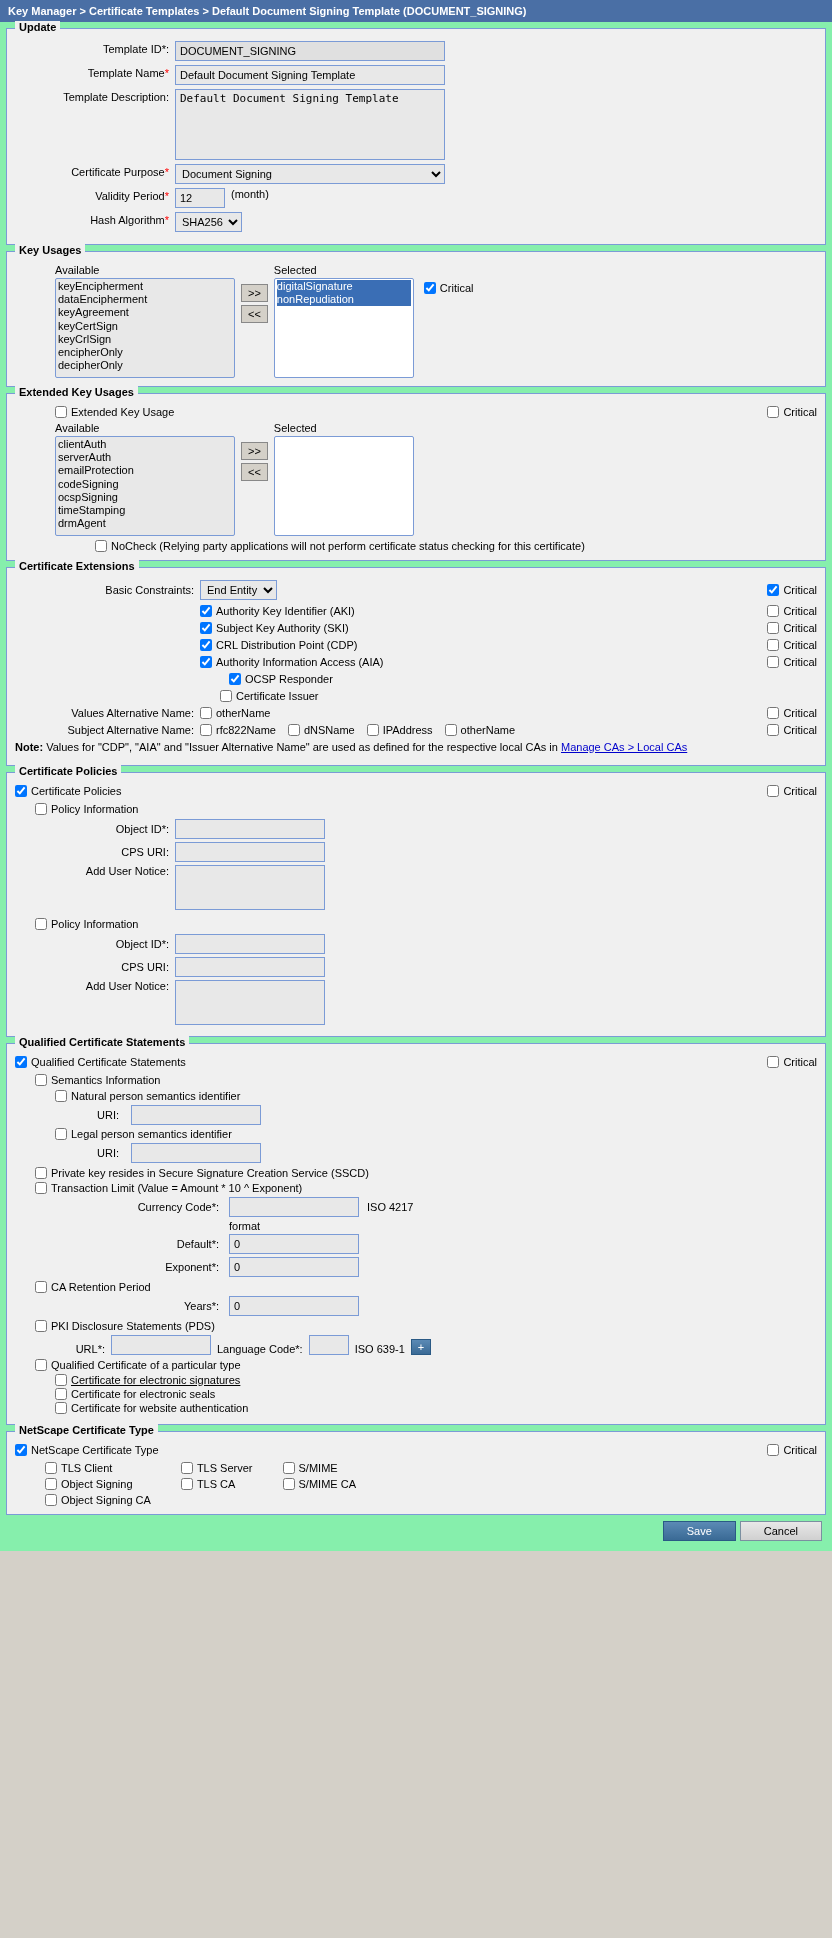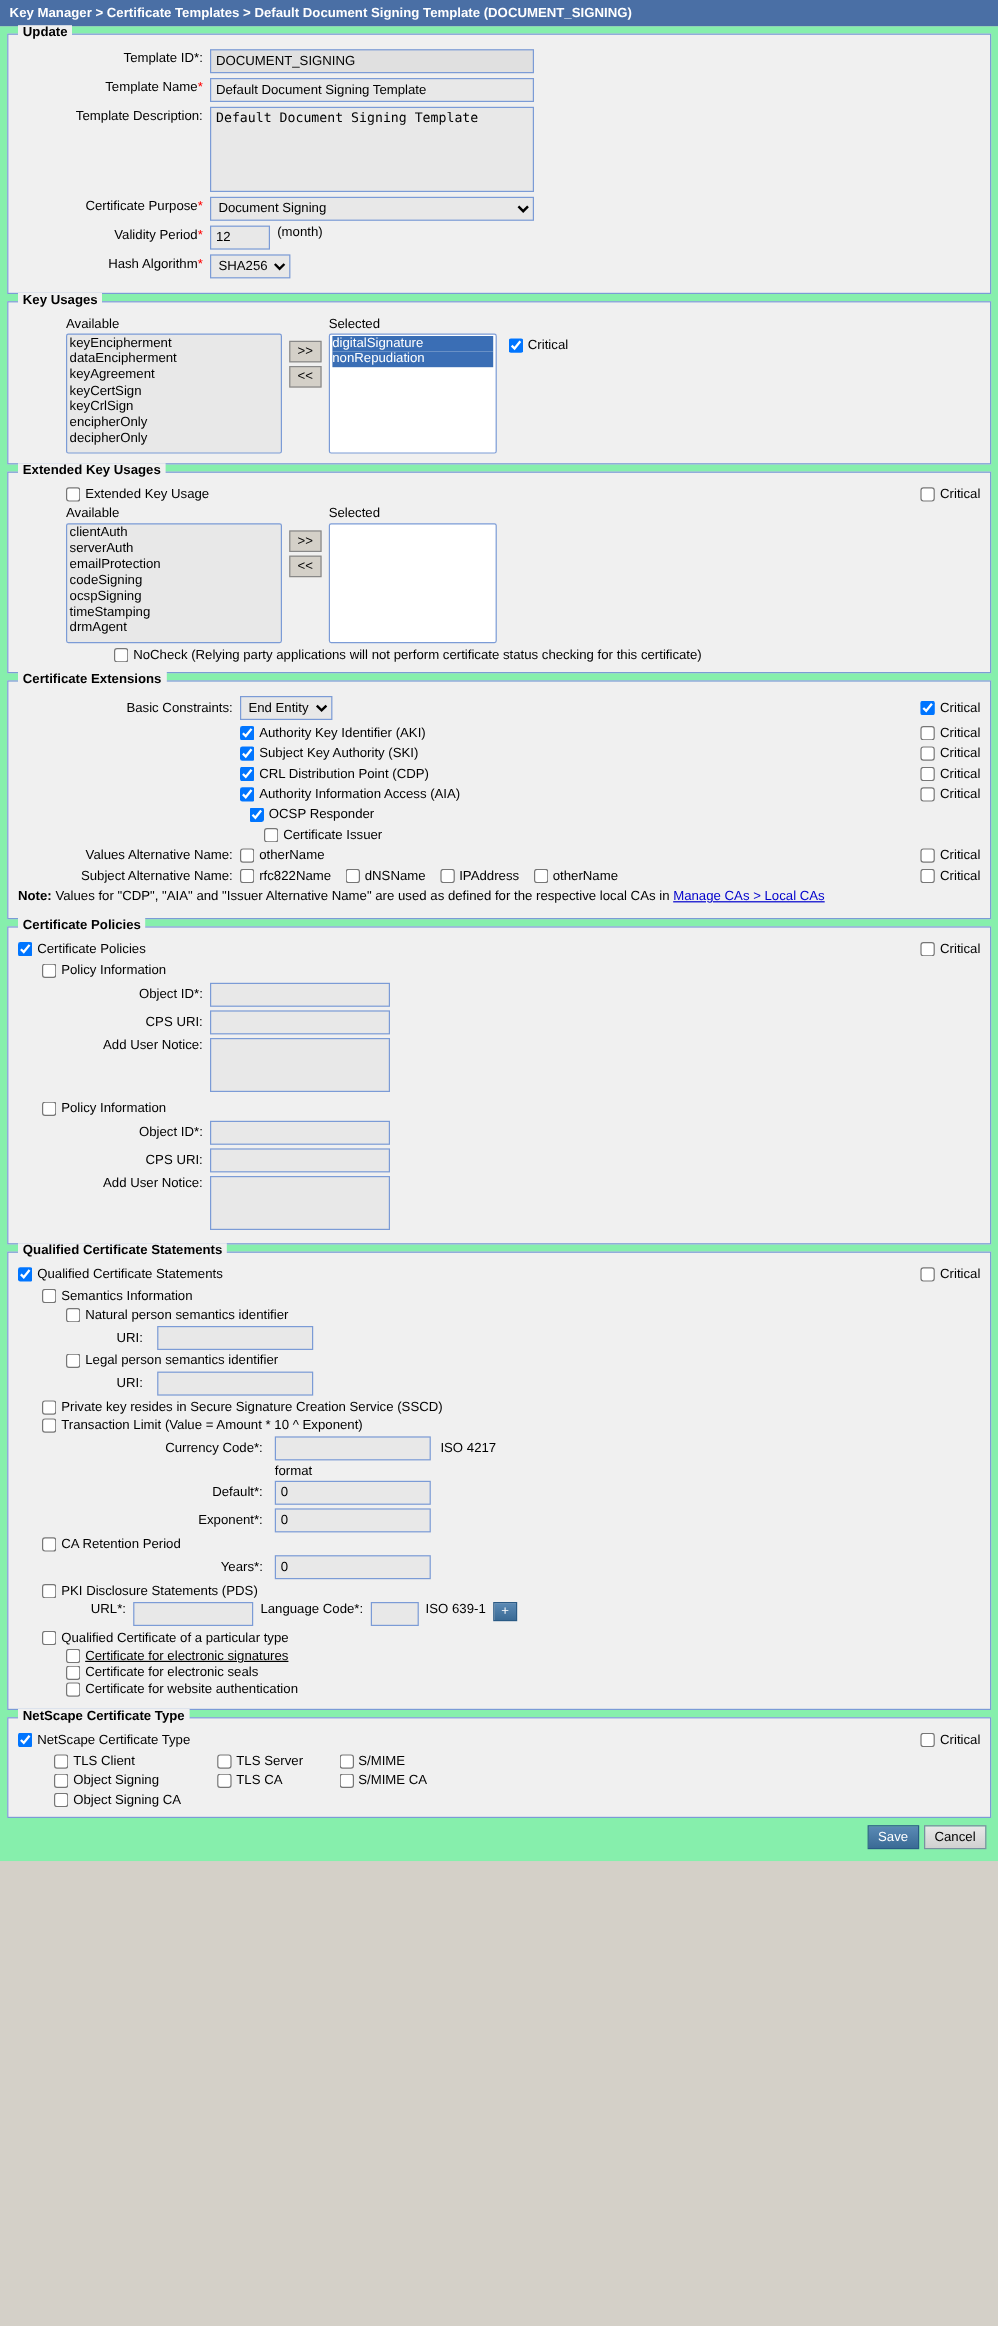--- a/index.html
+++ b/index.html
@@ -212,21 +212,21 @@
       display: flex;
       justify-content: flex-end;
       gap: 4px;
       margin-top: 6px;
       margin-bottom: 4px;
       padding-right: 4px;
     }
     .btn {
       border: 1px solid #7b8fa0;
       background: linear-gradient(to bottom, #e8e8e8, #d0d0d0);
-      padding: 3px 8px;
+      padding: 3px 23px;
       font-size: 11px;
       cursor: pointer;
     }
     .btn-blue {
       background: linear-gradient(to bottom, #5b8ab5, #3a6a95);
       color: white;
       border: 1px solid #2a5a85;
     }
     .nocheck-row {
       display: flex;
@@ -439,21 +439,21 @@
           </div>
           <div style="margin-left:auto;display:flex;align-items:center;gap:4px;">
             <input type="checkbox" style="">
             <label>Critical</label>
           </div>
         </div>
       </div>
 
       <div class="cert-ext-row">
         <span class="cert-ext-label"></span>
-        <div style="margin-left:8px;" class="checkbox-row">
+        <div style="margin-left:29px;" class="checkbox-row">
           <input type="checkbox" checked="" style="">
           <label>OCSP Responder</label>
         </div>
       </div>
 
       <div class="cert-ext-row">
         <span class="cert-ext-label"></span>
         <div style="margin-left:20px;" class="checkbox-row">
           <input type="checkbox" style="">
           <label>Certificate Issuer</label>
@@ -639,21 +639,21 @@
         </div>
         <div style="margin-left:20px;" class="qcs-row">
           <span class="qcs-label">Years*:</span>
           <input type="text" style="width: 130px; margin-left: 4px;" value="0">
         </div>
 
         <div class="checkbox-row" style="margin-top:4px;margin-bottom:3px;">
           <input type="checkbox" style="">
           <label>PKI Disclosure Statements (PDS)</label>
         </div>
-        <div style="margin-left:20px;display:flex;align-items:flex-start;gap:6px;" class="qcs-row">
+        <div style="margin-left:20px;display:flex;align-items:flex-end;gap:6px;" class="qcs-row">
           <span style="text-align:right;min-width:50px;font-size:11px;">URL*:</span>
           <input type="text" style="width: 100px;">
           <span style="font-size:11px;">Language Code*:</span>
           <input type="text" style="width: 40px;">
           <span style="font-size:11px;">ISO 639-1</span>
           <button class="btn btn-blue" style="padding:1px 6px;font-size:11px;">+</button>
         </div>
 
         <div class="checkbox-row" style="margin-top:4px;margin-bottom:3px;">
           <input type="checkbox" style="">

